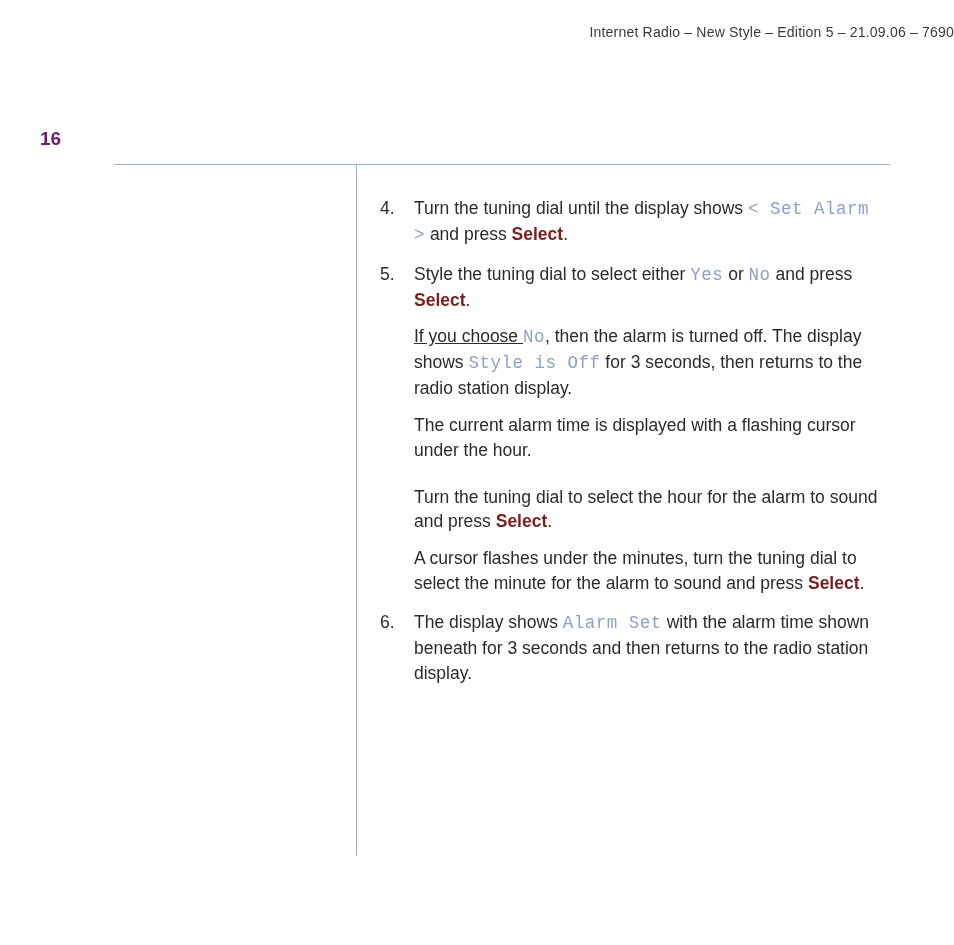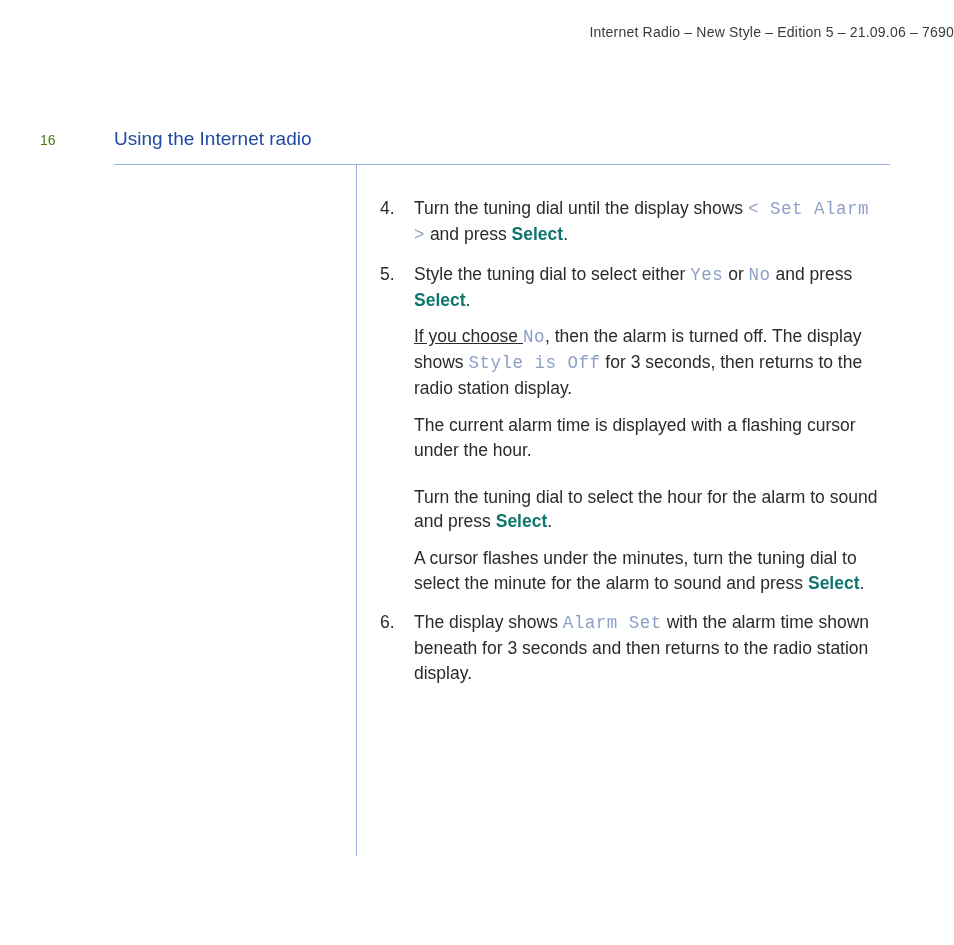--- a/index.html
+++ b/index.html
@@ -30,22 +30,23 @@
   .chapter-row {
     position: absolute;
     top: 128px;
     left: 40px;
     width: 850px;
     display: flex;
     align-items: baseline;
   }
   .page-number {
     width: 74px;
-    color: #4d7c0f;
-    font-size: 14px;
+    color: #701a75;
+    font-size: 19px;
+    font-weight: bold;
   }
   .chapter-title {
     color: #1f4aa3;
     font-size: 19px;
   }
   .hr-top {
     position: absolute;
     top: 164px;
     left: 114px;
     width: 776px;
@@ -85,42 +86,41 @@
     content: counter(step) ".";
     position: absolute;
     left: 0;
     top: 0;
   }
   .para {
     margin-top: 12px;
     padding-left: 34px;
   }
   .bold-blue {
-    color: #0f766e;
+    color: #7f1d1d;
     font-weight: 700;
   }
   .display {
     font-family: "Andale Mono", "Courier New", monospace;
     color: #8e9fc7;
     letter-spacing: 0.5px;
   }
   .underline {
     text-decoration: underline;
   }
 </style>
 </head>
 <body>
 
 <div class="page">
 
   <div class="running-header">Internet Radio – New Style – Edition 5 – 21.09.06 – 7690</div>
 
   <div class="chapter-row">
     <div class="page-number">16</div>
-    <div class="chapter-title">Using the Internet radio</div>
   </div>
 
   <div class="hr-top"></div>
   <div class="vr"></div>
 
   <div class="content">
     <ol class="steps">
 
       <li>
         <span>Turn the tuning dial until the display shows </span><span class="display">&lt; Set Alarm &gt;</span><span> and press </span><span class="bold-blue">Select</span><span>.</span>

